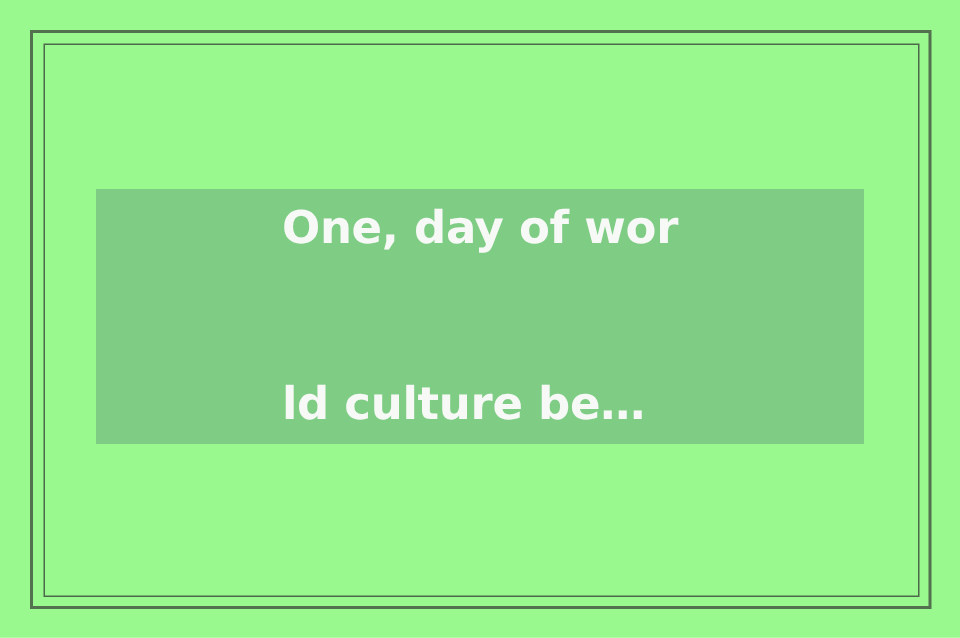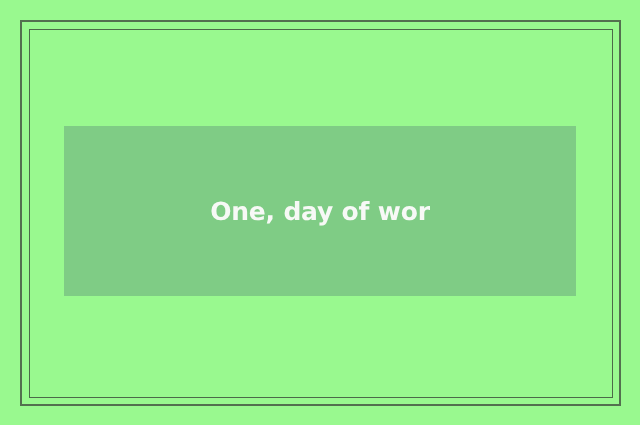--- a/index.html
+++ b/index.html
@@ -60,21 +60,21 @@
     align-items: center;
     justify-content: center;
   }
 
   #banner-text {
     display: block;
     text-align: left;
     color: #f7f9f6;
     font-family: "DejaVu Sans", sans-serif;
     font-weight: bold;
-    font-size: 25px;
+    font-size: 30px;
     line-height: 39px;
     letter-spacing: -0.2px;
     white-space: pre;
     margin: 0;
     padding: 0;
     text-rendering: geometricPrecision;
   }
 
   .banner-line {
     display: block;
@@ -86,16 +86,17 @@
 
 <div id="canvas">
 
   <div id="frame-outer"></div>
 
   <div id="frame-inner"></div>
 
   <div id="banner">
     <div id="banner-text">
       <span class="banner-line">One, day of wor</span>
+      <span class="banner-line">ld culture be…</span>
     </div>
   </div>
 
 </div>
 
 </body></html>

